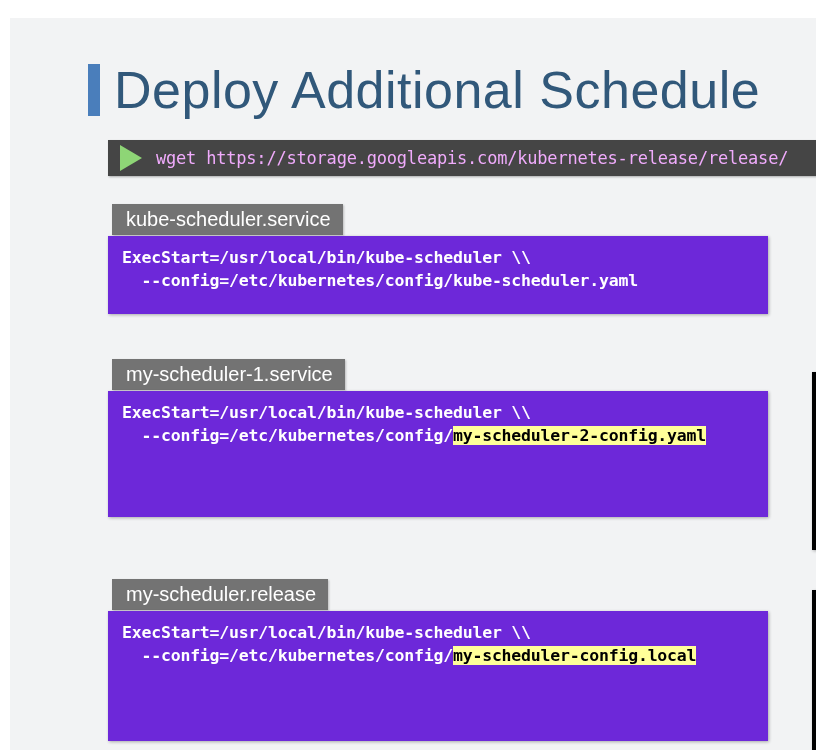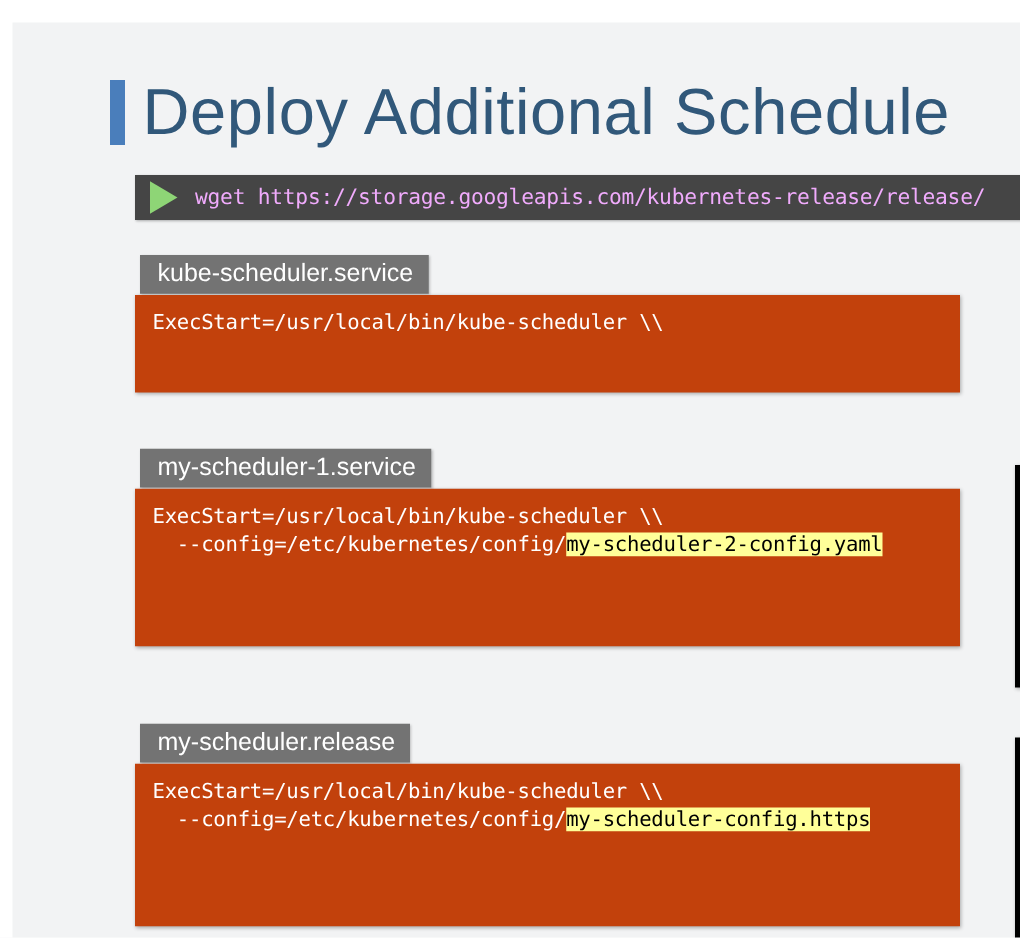--- a/index.html
+++ b/index.html
@@ -91,23 +91,24 @@
     color: #ffffff;
     font-size: 20px;
     line-height: 31px;
     padding: 0 12px 0 14px;
     white-space: nowrap;
     box-shadow: 1px 1px 2px rgba(0,0,0,0.22);
   }
   .svc-code {
     position: absolute;
     left: 0;
-    background: #c2410c;
+    background: #6d28d9;
     box-shadow: 1px 1px 3px rgba(0,0,0,0.30);
     overflow: hidden;
+    font-weight: bold;
   }
   .code-line {
     font-family: "DejaVu Sans Mono", "Liberation Mono", monospace;
     font-size: 16.5px;
     color: #ffffff;
     white-space: pre;
     line-height: 23px;
     letter-spacing: -0.2px;
   }
   .code-inner { padding: 10px 0 0 14px; }
@@ -137,40 +138,41 @@
   <div class="term-bar">
     <div class="play-icon"></div>
     <div class="term-cmd">wget https://storage.googleapis.com/kubernetes-release/release/</div>
   </div>
 
   <div class="svc" style="top:186px;">
     <div class="svc-label">kube-scheduler.service</div>
     <div class="svc-code" style="top:32px; width:660px; height:78px;">
       <div class="code-inner">
         <div class="code-line">ExecStart=/usr/local/bin/kube-scheduler \\</div>
+        <div class="code-line"><span>  --config=/etc/kubernetes/config/kube-scheduler.yaml</span></div>
       </div>
     </div>
   </div>
 
   <div class="svc" style="top:341px;">
     <div class="svc-label">my-scheduler-1.service</div>
     <div class="svc-code" style="top:32px; width:660px; height:126px;">
       <div class="code-inner">
         <div class="code-line">ExecStart=/usr/local/bin/kube-scheduler \\</div>
         <div class="code-line"><span>  --config=/etc/kubernetes/config/</span><mark class="hl">my-scheduler-2-config.yaml</mark></div>
       </div>
     </div>
   </div>
 
   <div class="svc" style="top:561px;">
     <div class="svc-label">my-scheduler.release</div>
     <div class="svc-code" style="top:32px; width:660px; height:130px;">
       <div class="code-inner">
         <div class="code-line">ExecStart=/usr/local/bin/kube-scheduler \\</div>
-        <div class="code-line"><span>  --config=/etc/kubernetes/config/</span><mark class="hl">my-scheduler-config.https</mark></div>
+        <div class="code-line"><span>  --config=/etc/kubernetes/config/</span><mark class="hl">my-scheduler-config.local</mark></div>
       </div>
     </div>
   </div>
 
   <div class="edge-frag" style="top:322px;">
 
     <div class="ef-code" style="top:32px; height:178px;"></div>
   </div>
   <div class="edge-frag" style="top:540px;">
 

